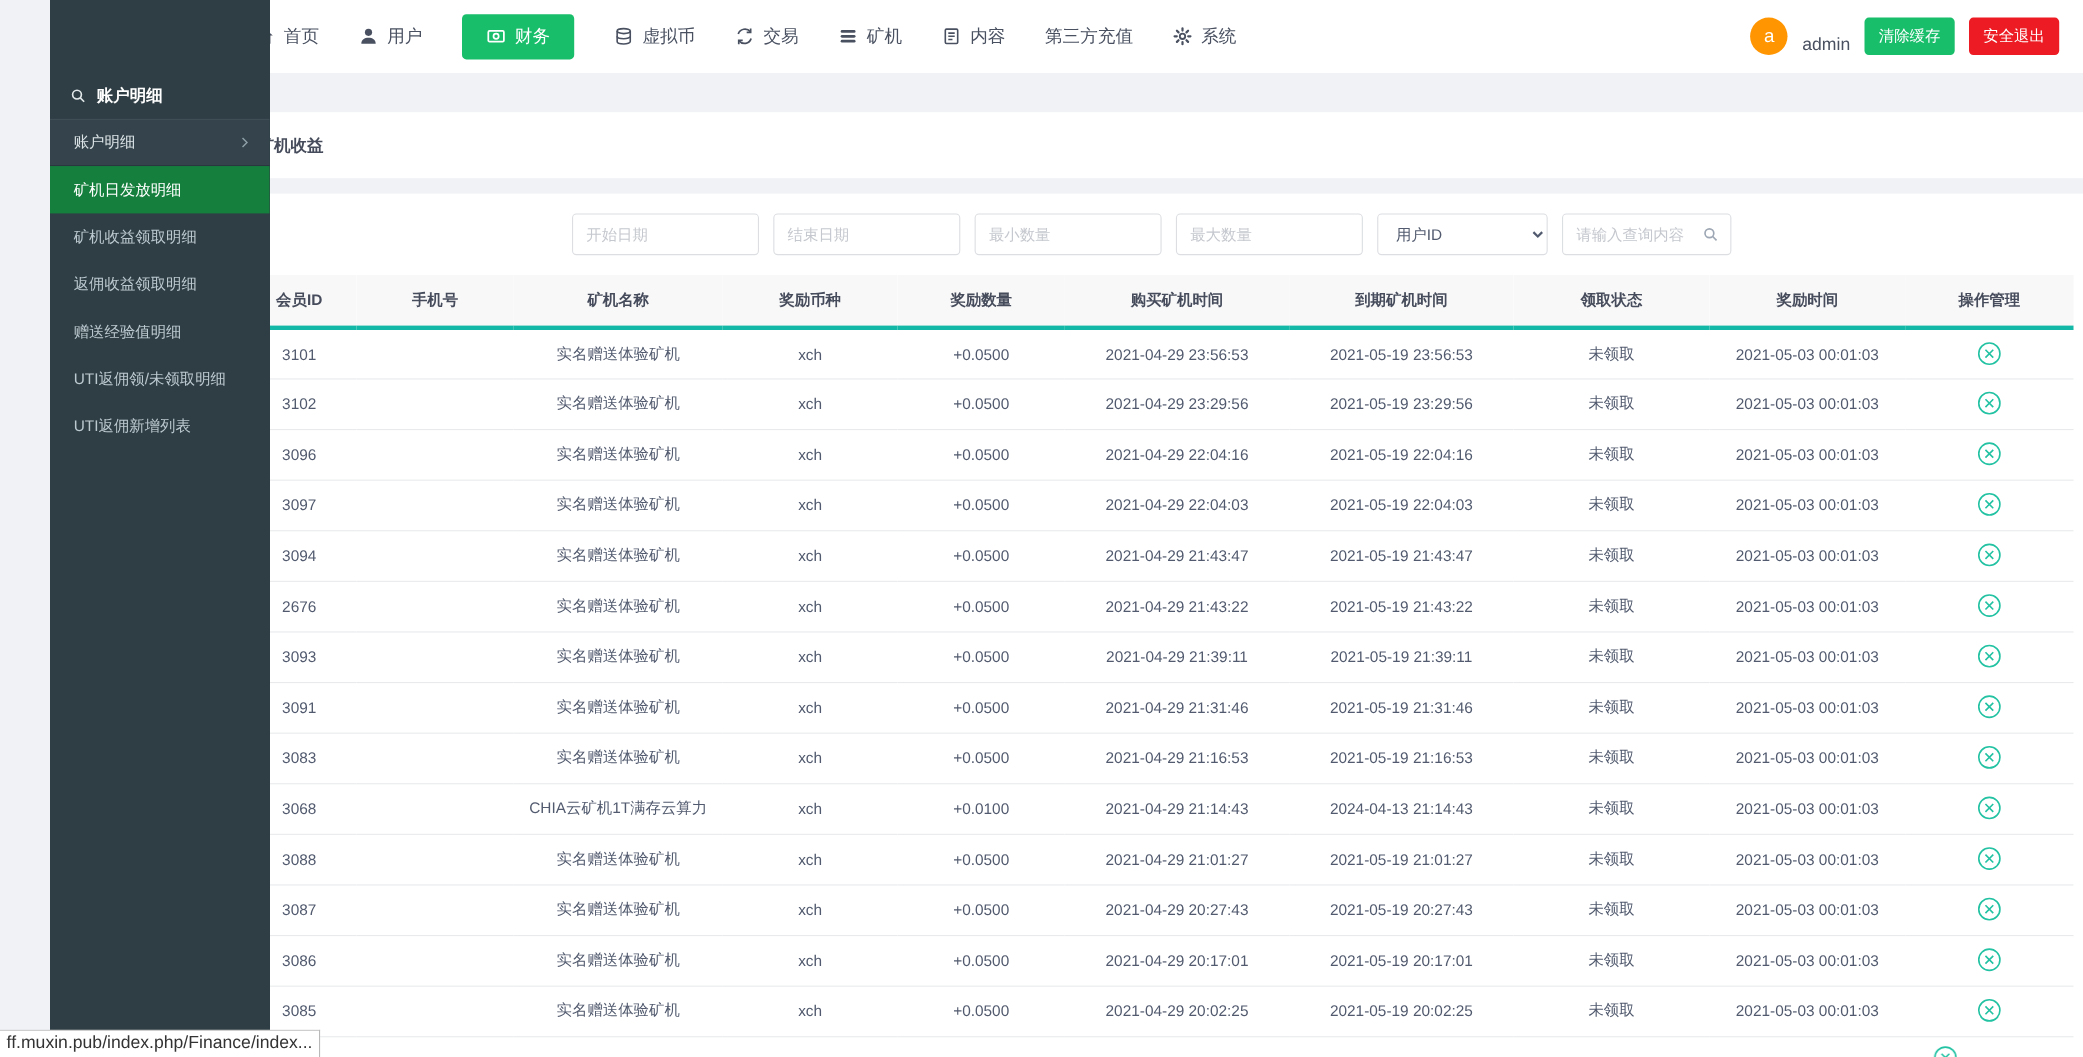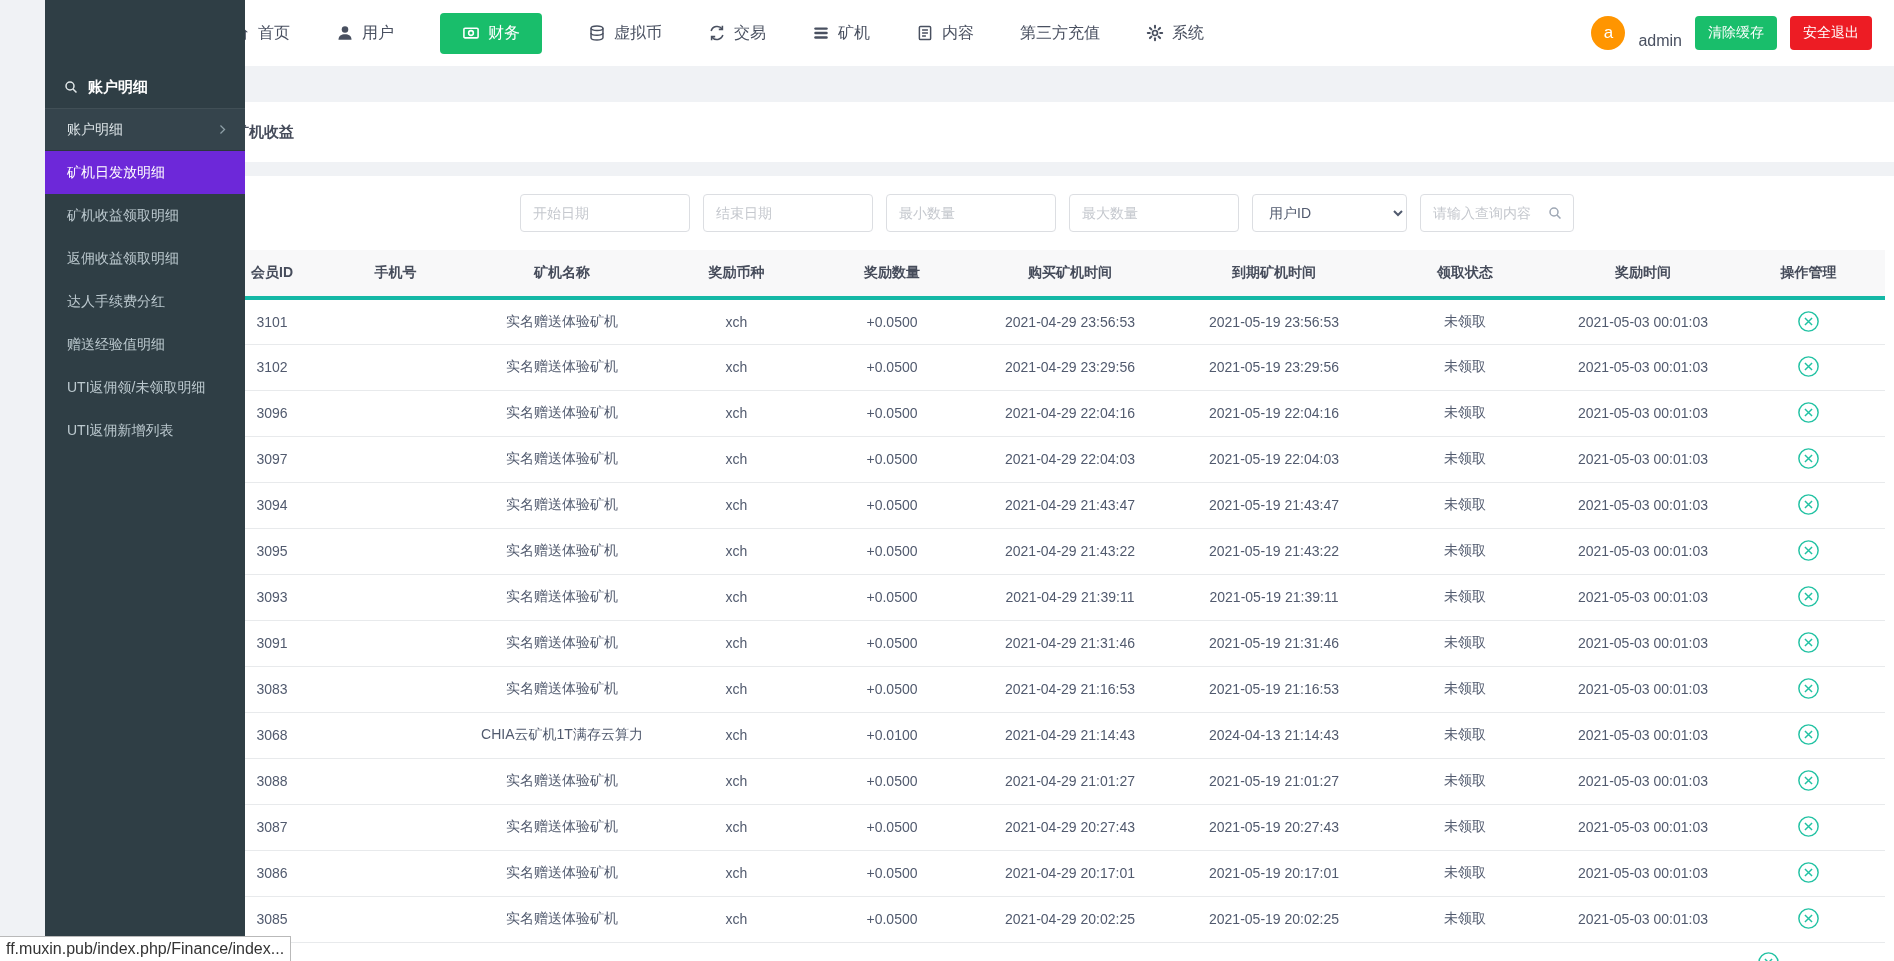--- a/index.html
+++ b/index.html
@@ -26,30 +26,30 @@
     height:43px; padding:0 16px 0 22px;
     display:flex; align-items:center; justify-content:space-between;
     color:#bcc9cf; font-size:14px; cursor:pointer;
   }
   .sb-item.parent {
     background:#35444c; color:#dbe3e6;
     border-top:1px solid rgba(255,255,255,0.06);
     border-bottom:1px solid rgba(0,0,0,0.18);
   }
   .sb-item.parent .chev { color:#8fa0a8; }
-  .sb-item.active { background:#6d28d9; color:#fff; }
+  .sb-item.active { background:#15803d; color:#fff; }
 
   
   header {
     position:fixed; left:200px; right:0; top:0; height:66px;
     background:#fff; z-index:15;
     display:flex; align-items:center; justify-content:space-between;
     padding:0 22px 0 32px;
   }
-  #topnav { display:flex; align-items:center; gap:46px; }
+  #topnav { display:flex; align-items:center; gap:36px; }
   .nav-item {
     display:flex; align-items:center; gap:8px;
     font-size:16px; color:#495060; cursor:pointer; text-decoration:none;
     white-space:nowrap;
   }
   .nav-item .icon { color:#495060; }
   .nav-item.active {
     background:#19be6b; color:#fff; padding:10px 22px; border-radius:4px;
   }
   .nav-item.active .icon { color:#fff; }
@@ -146,23 +146,20 @@
         </span>
       </div>
       <div class="sb-item active">
         <span class="sb-label">矿机日发放明细</span>
       </div>
       <div class="sb-item">
         <span class="sb-label">矿机收益领取明细</span>
       </div>
       <div class="sb-item">
         <span class="sb-label">返佣收益领取明细</span>
-      </div>
-      <div class="sb-item">
-        <span class="sb-label">达人手续费分红</span>
       </div>
       <div class="sb-item">
         <span class="sb-label">赠送经验值明细</span>
       </div>
       <div class="sb-item">
         <span class="sb-label">UTI返佣领/未领取明细</span>
       </div>
       <div class="sb-item">
         <span class="sb-label">UTI返佣新增列表</span>
       </div>
@@ -407,21 +404,21 @@
             <td><button class="revoke-btn">
                 <span class="icon">
                   <svg viewBox="0 0 22 22" width="23" height="23" fill="none" stroke="currentColor" stroke-width="1.4">
                     <circle cx="11" cy="11" r="9.2"></circle>
                     <path d="M7.6 7.6 L14.4 14.4 M14.4 7.6 L7.6 14.4"></path>
                   </svg>
                 </span>
               </button></td>
           </tr>
           <tr>
-            <td>3095</td>
+            <td>2676</td>
             <td></td>
             <td>实名赠送体验矿机</td>
             <td>xch</td>
             <td>+0.0500</td>
             <td>2021-04-29 21:43:22</td>
             <td>2021-05-19 21:43:22</td>
             <td>未领取</td>
             <td>2021-05-03 00:01:03</td>
             <td><button class="revoke-btn">
                 <span class="icon">

